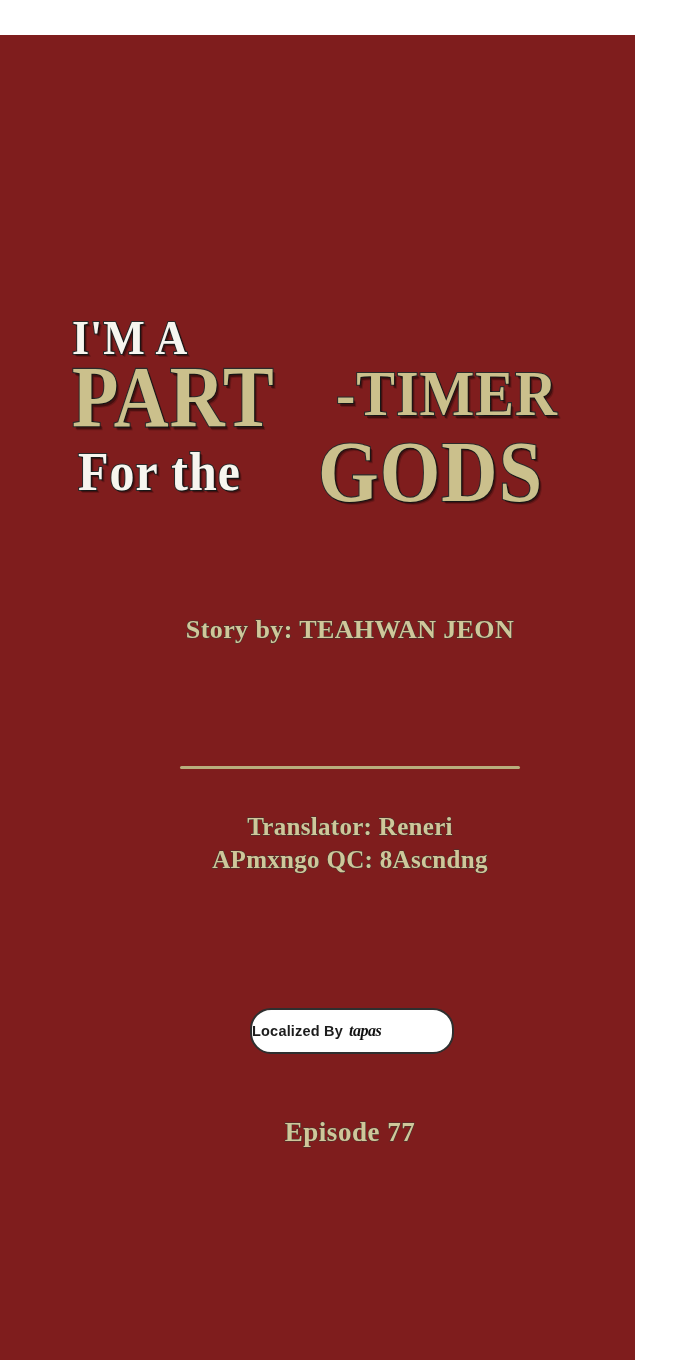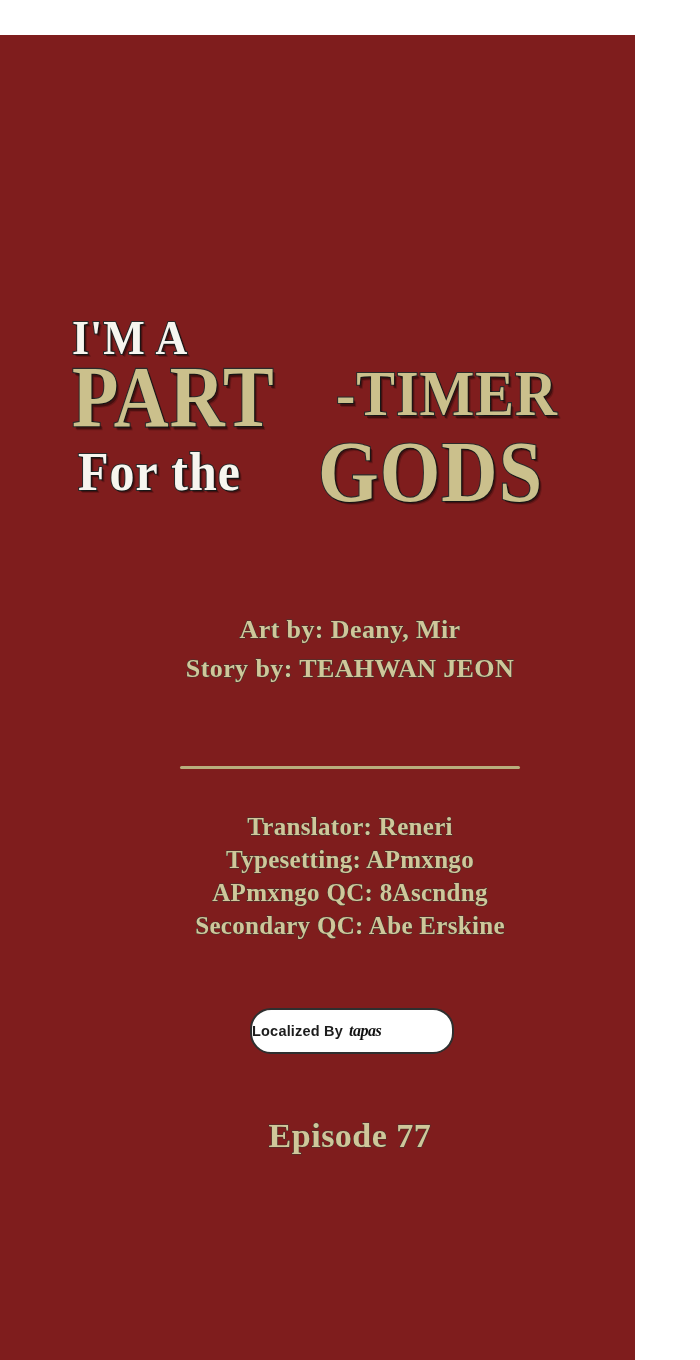--- a/index.html
+++ b/index.html
@@ -177,21 +177,21 @@
 
   
   .episode {
     position: absolute;
     left: 0;
     top: 1082px;
     width: 700px;
     text-align: center;
     font-family: "Liberation Serif", serif;
     font-weight: bold;
-    font-size: 34px;
+    font-size: 27px;
     color: #cfc79a;
     -webkit-text-stroke: 0.9px #3a3a32;
     paint-order: stroke fill;
     letter-spacing: 0.5px;
   }
 </style>
 </head>
 <body>
 
 <div class="page">
@@ -202,31 +202,28 @@
     <div class="title-line ttl-gold ttl-outline line-part">PART</div>
 
     <div class="title-line ttl-gold ttl-outline line-timer">-TIMER</div>
 
     <div class="title-line ttl-white ttl-outline line-forthe">For the</div>
 
     <div class="title-line ttl-gold ttl-outline line-gods">GODS</div>
   </div>
 
   <div class="credits-top">
-    <div class="cline">Art by: Deany, Mir</div>
     <div class="cline">Story by: TEAHWAN JEON</div>
   </div>
 
   <div class="divider"></div>
 
   <div class="credits-bottom">
     <div class="cline">Translator: Reneri</div>
-    <div class="cline">Typesetting: APmxngo</div>
     <div class="cline">APmxngo QC: 8Ascndng</div>
-    <div class="cline">Secondary QC: Abe Erskine</div>
   </div>
 
   <div class="tapas-badge">
     <span class="localized">Localized By</span>
     <span class="tapas-word">tapas</span>
   </div>
 
   <div class="episode">Episode 77</div>
 
 </div>

